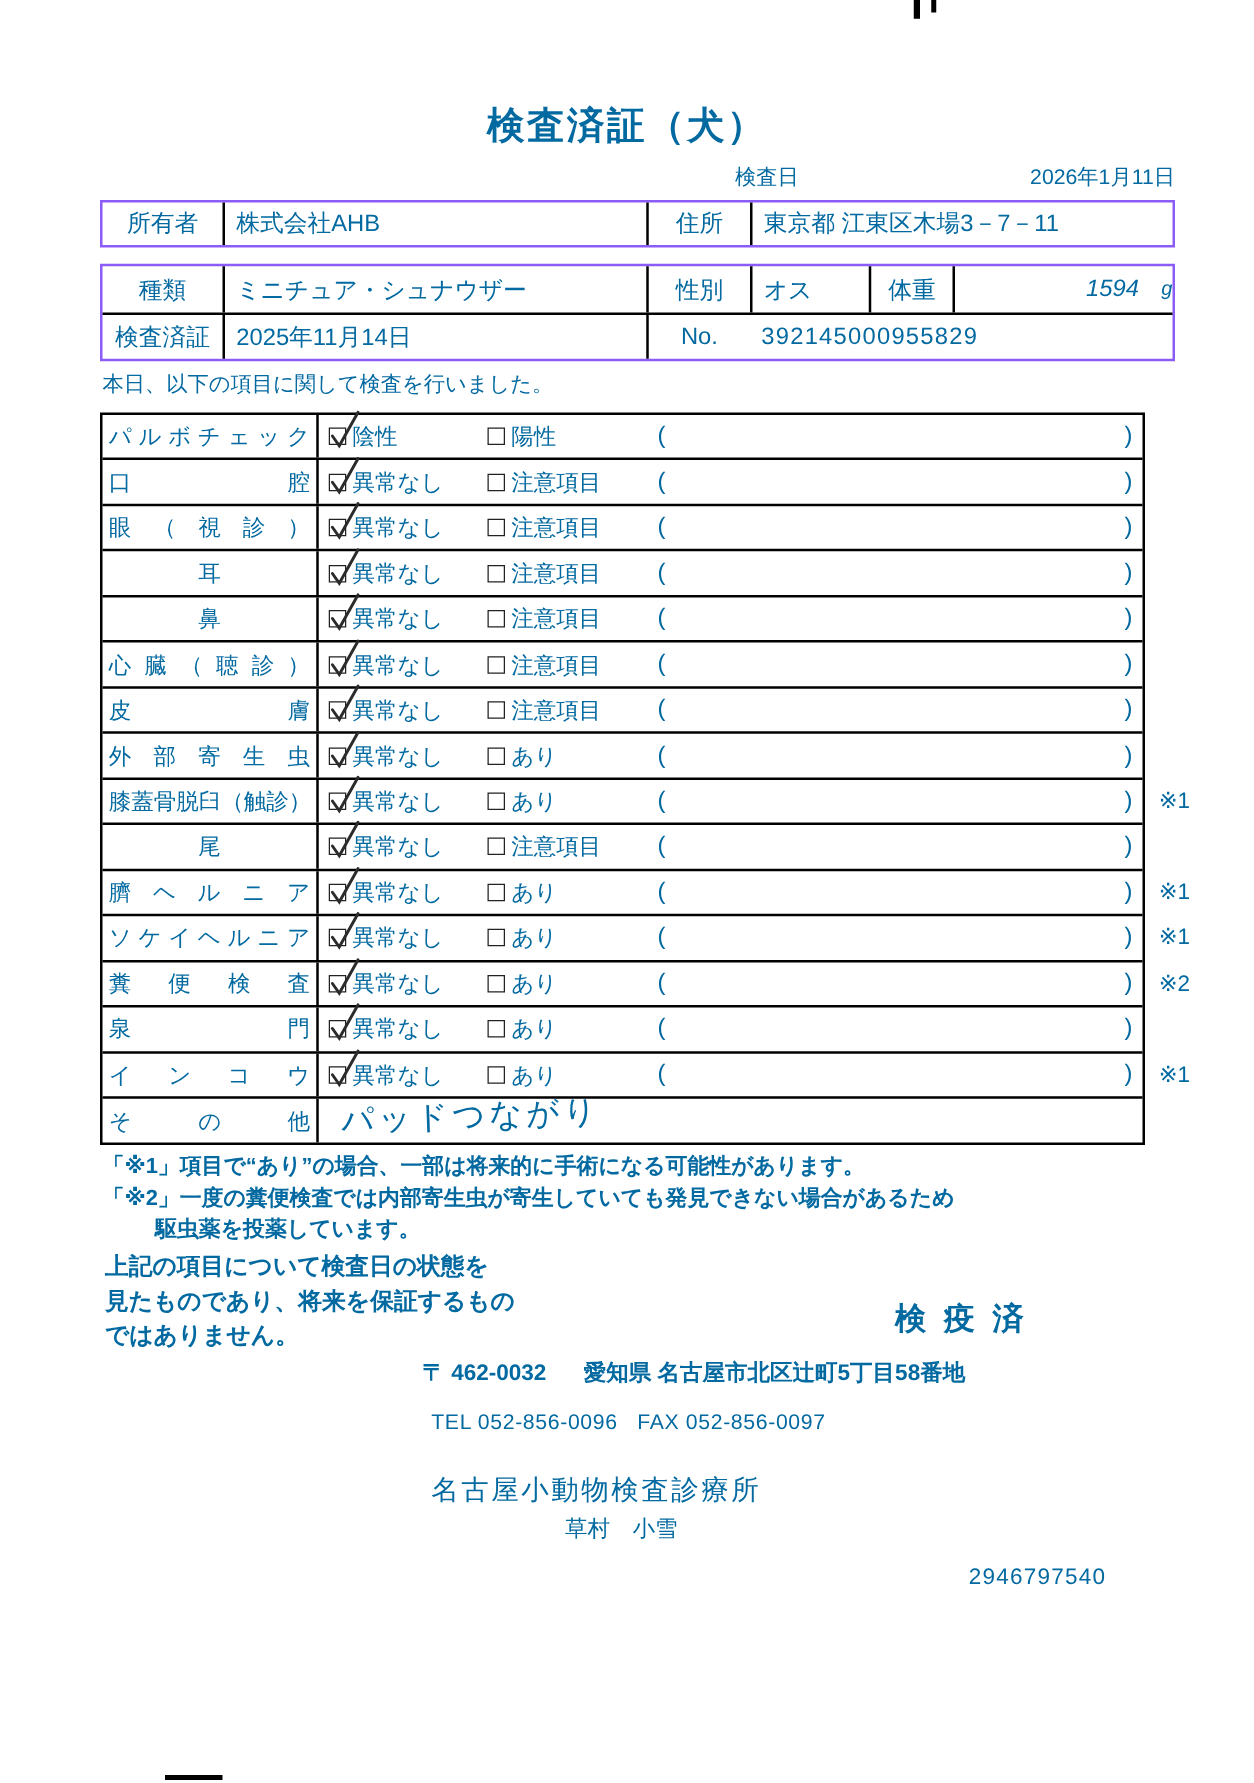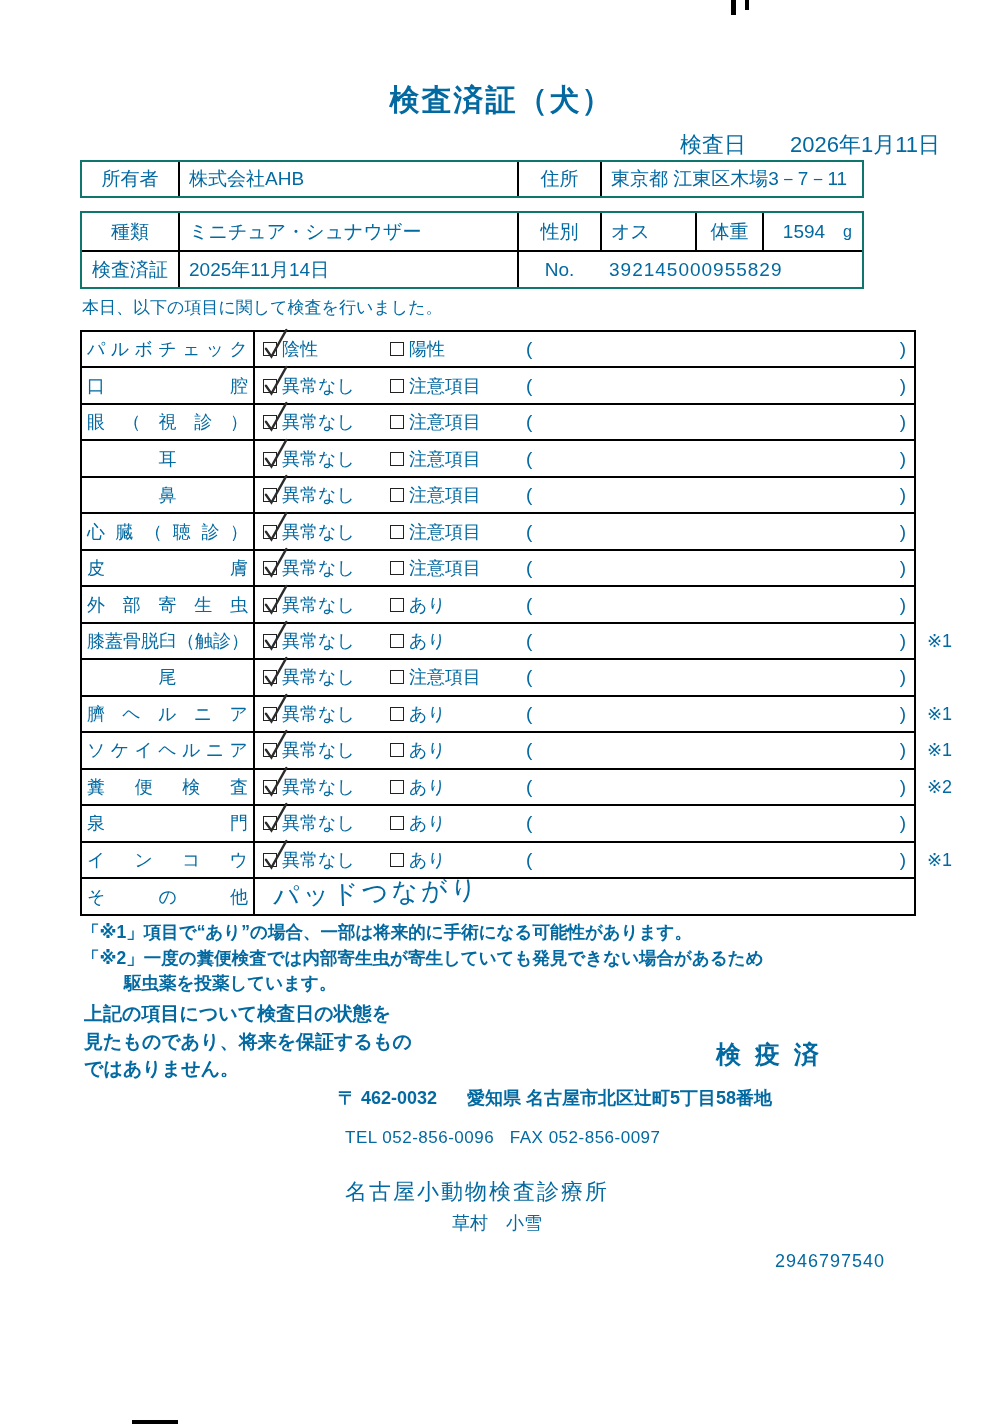--- a/index.html
+++ b/index.html
@@ -11,39 +11,39 @@
   }
   .artifact { position:absolute; background:#000; }
   .a1 { left:731px; top:0; width:5px; height:15px; }
   .a2 { left:745px; top:0; width:4px; height:10px; }
   .a3 { left:132px; top:1420px; width:46px; height:4px; }
 
   .title { position:absolute; top:80px; left:0; width:100%; text-align:center;
            font-size:30px; font-weight:600; letter-spacing:2px; }
 
   .exam-date { position:absolute; top:130px; left:588px; width:352px;
-               display:flex; justify-content:flex-end; font-size:22px;gap:44px; }
-
-  .t1, .t2 { position:absolute; left:80px; width:784px; border:2px solid #0f766e; font-size:19px; }
+               display:flex; justify-content:space-between; font-size:17px;gap:44px; }
+
+  .t1, .t2 { position:absolute; left:80px; width:860px; border:2px solid #8b5cf6; font-size:19px; }
   .t1 { top:160px; }
   .t2 { top:211px; }
   .r { display:flex; height:37px; }
   .t1 { display:flex; height:38px; }
   .t2 .r + .r { border-top:2px solid #000; }
   .c { display:flex; align-items:center; padding:0 9px; }
   .c + .c { border-left:2px solid #000; }
   .c.nb { border-left:none; }
   .c.h { justify-content:center; padding:0 2px; }
   .w96 { width:96px; flex:none; }
   .w339 { width:339px; flex:none; }
   .w83 { width:83px; flex:none; }
   .w95 { width:95px; flex:none; }
   .w67 { width:67px; flex:none; }
   .grow { flex:1; }
-  .weight { justify-content:flex-end; gap:18px; padding-right:10px; }
+  .weight { justify-content:flex-end; gap:18px; padding-right:0;font-style:italic; }
   .unit { font-size:16px; }
   .num { letter-spacing:1px; }
 
   .intro { position:absolute; top:296px; left:82px; font-size:17px; }
 
   .checklist { position:absolute; top:330px; left:80px; width:836px; height:586px;
                border:2px solid #000; display:flex; flex-direction:column; }
   .crow { flex:1; display:flex; position:relative; align-items:stretch; }
   .crow + .crow { border-top:2px solid #000; }
   .clabel { width:173px; flex:none; border-right:2px solid #000; display:flex;

